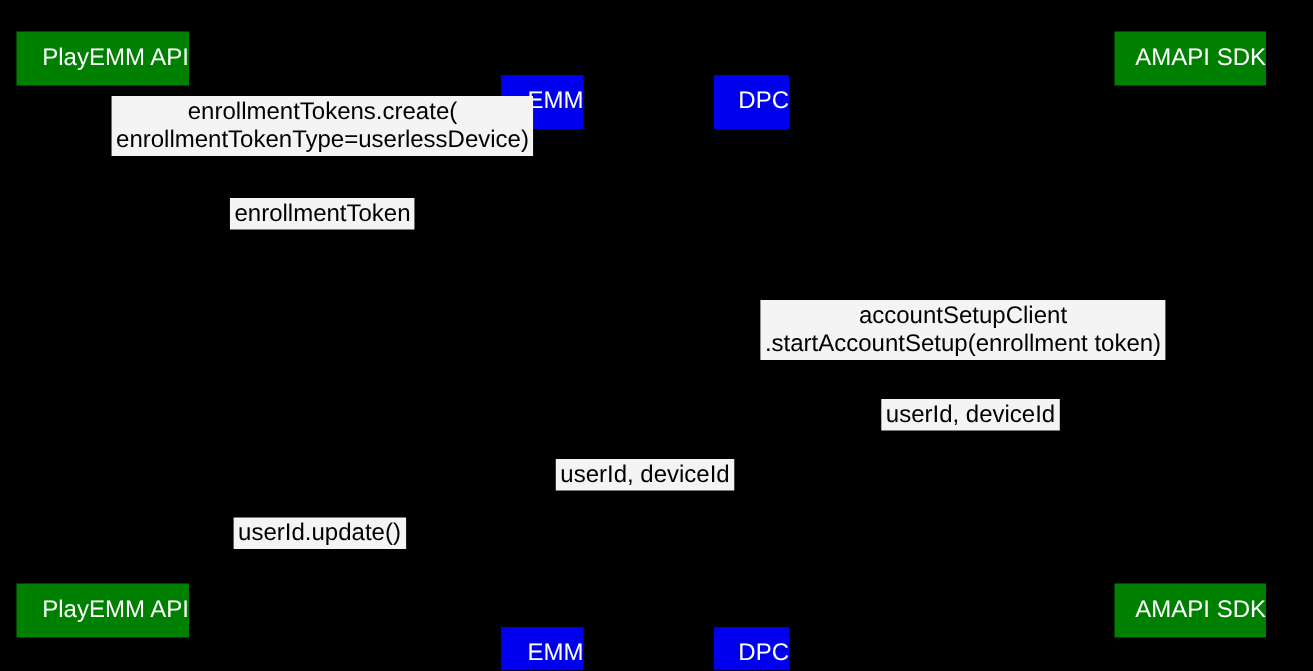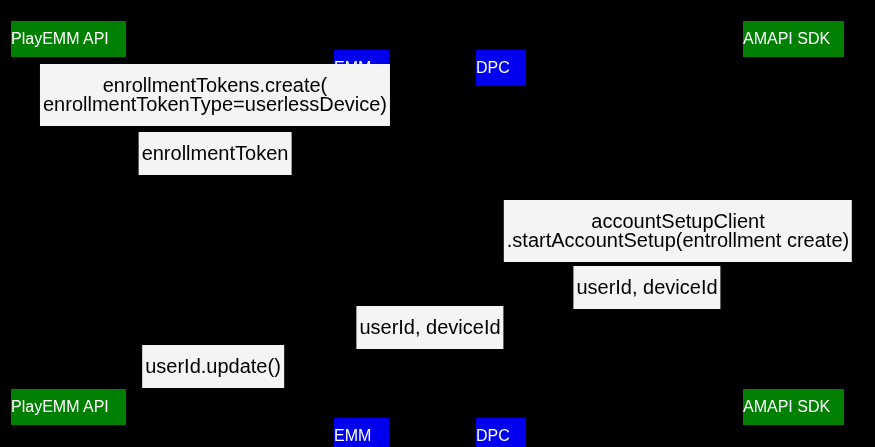--- a/index.html
+++ b/index.html
@@ -10,37 +10,37 @@
     background: var(--background, #000);
     font-family: "Liberation Sans", sans-serif;
     overflow: hidden;
   }
   .actor {
     position: absolute;
     top: 21px;
     height: 36px;
     display: flex;
     align-items: center;
-    justify-content: flex-start;
+    justify-content: flex-end;
     color: var(--actor-text, #fff);
     font-size: 16px;
     white-space: nowrap;
   }
   .actor.bottom { top: 389px; }
   .actor.green { background: var(--actor-green, #008000); }
   .actor.blue  { background: var(--actor-blue, #0000ee); margin-top: 29px; }
   .msg {
     position: absolute;
     transform: translateX(-50%);
     background: var(--message-bg, #f4f4f4);
     color: var(--message-text, #000);
-    font-size: 20px;
+    font-size: 16px;
     line-height: 19px;
     text-align: center;
-    padding: 12px 3px;
+    padding: 1px 3px;
     white-space: nowrap;
   }
   .msg span { display: block; }
 </style>
 </head>
 <body>
 
 <div class="canvas">
 
   <div class="actor green" style="left:11px;  width:115px;">
@@ -59,23 +59,23 @@
   <div class="msg" style="left:215px; top:64px;">
     <span>enrollmentTokens.create(</span>
     <span>enrollmentTokenType=userlessDevice)</span>
   </div>
 
   <div class="msg" style="left:215px; top:132px;">
     <span>enrollmentToken</span>
   </div>
 
 
-  <div class="msg" style="left:678px; top:200px;">
+  <div class="msg" style="left:642px; top:200px;">
     <span>accountSetupClient</span>
-    <span>.startAccountSetup(entrollment create)</span>
+    <span>.startAccountSetup(enrollment token)</span>
   </div>
 
   <div class="msg" style="left:647px; top:266px;">
     <span>userId, deviceId</span>
   </div>
 
   <div class="msg" style="left:430px; top:306px;">
     <span>userId, deviceId</span>
   </div>
 

